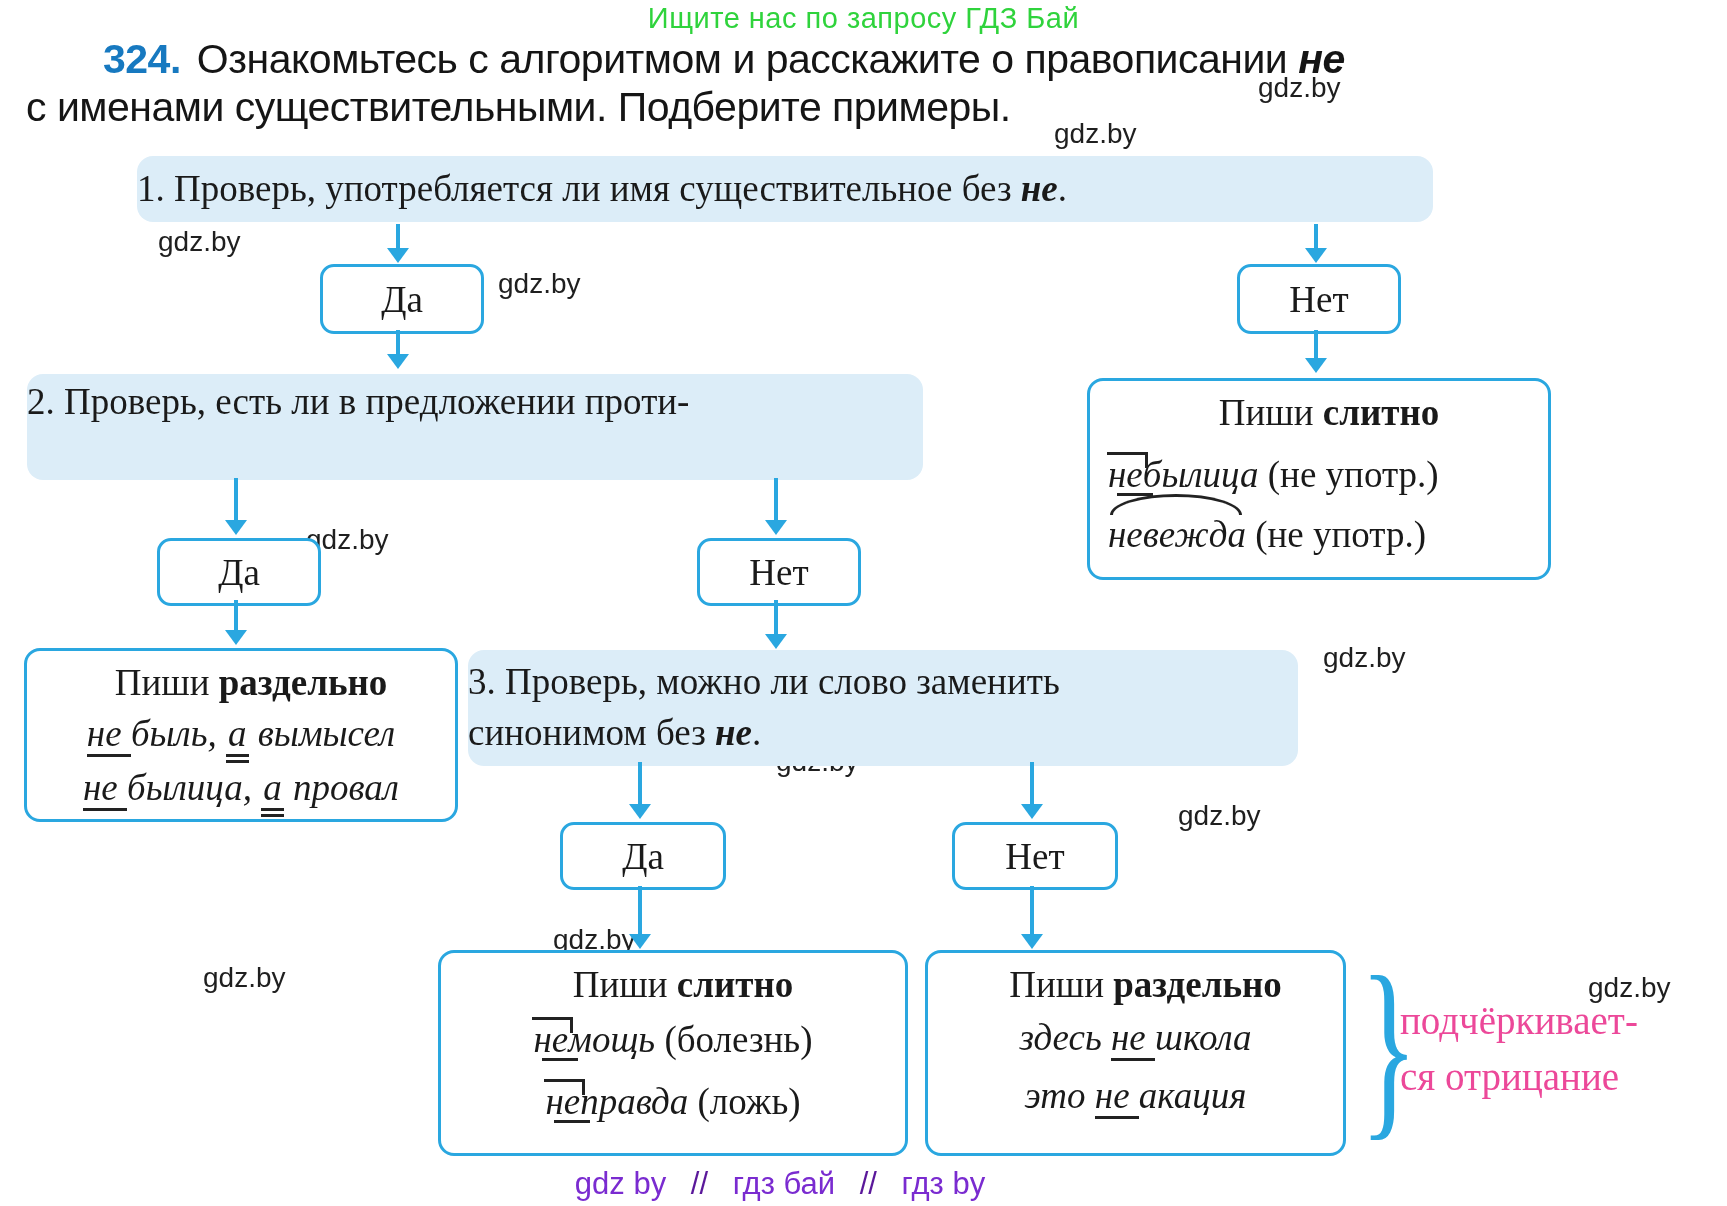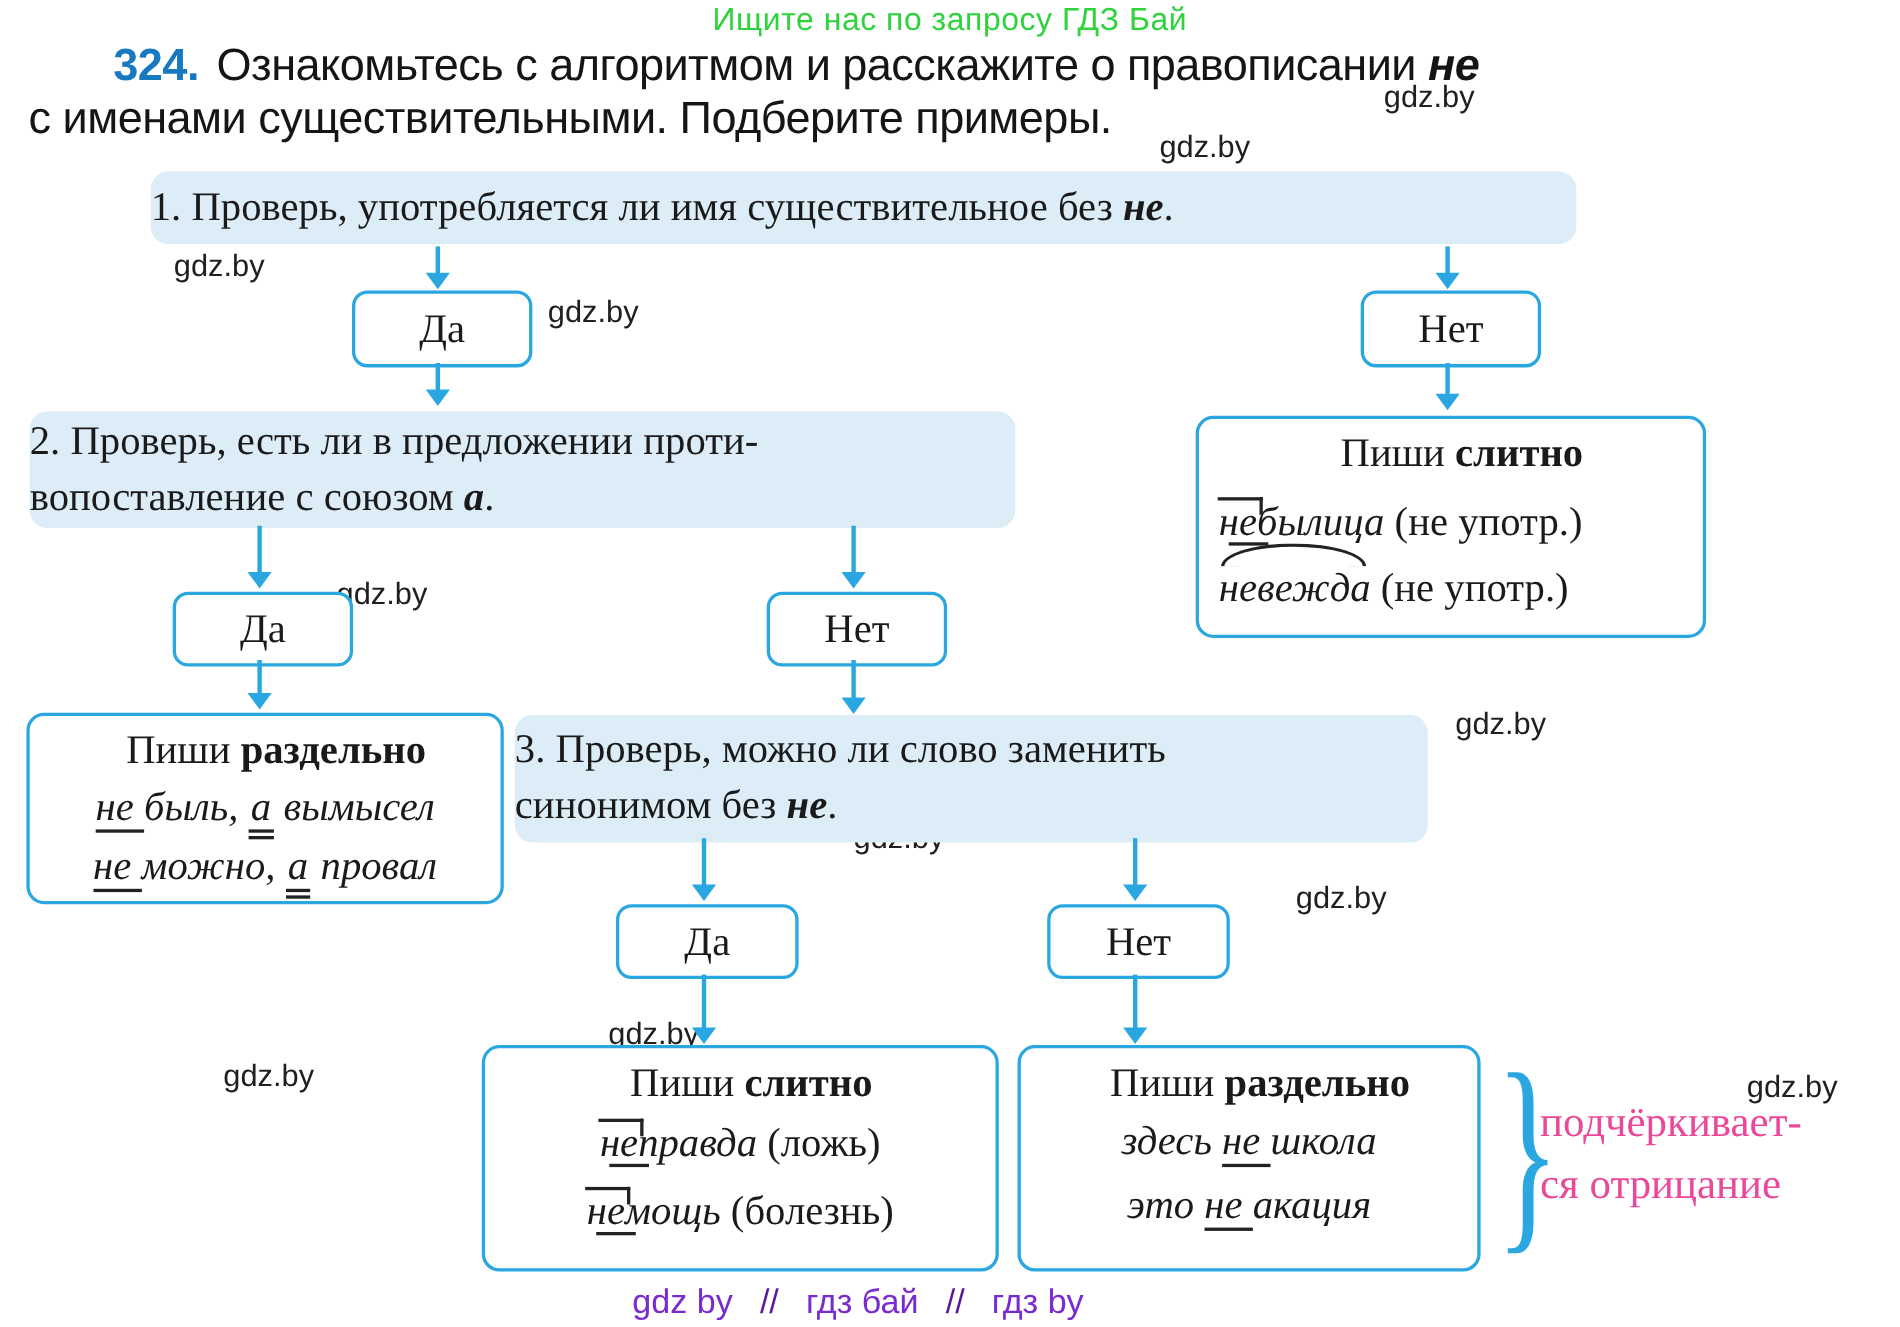--- a/index.html
+++ b/index.html
@@ -100,23 +100,20 @@
   </div>
   <div class="yn" style="left:1237px;top:264px;width:158px;height:64px;">
     <span>Нет</span>
   </div>
 
   <div class="arrow" style="left:396px;top:330px;height:25px;"></div>
   <div class="arrow" style="left:1314px;top:330px;height:29px;"></div>
 
   <div class="qbox q2" style="left:27px;top:374px;width:896px;height:104px;">
     <div class="ln">2. Проверь, есть ли в предложении проти-</div>
-    <div class="ln">
-      <span>вопоставление с союзом </span><span class="em">а</span><span>.</span>
-    </div>
   </div>
 
   <div class="rbox" style="left:1087px;top:378px;width:458px;height:196px;">
     <div class="ttl">
       <span>Пиши </span><span class="b">слитно</span>
     </div>
     <div class="ex" style="padding-left:18px;margin-top:8px;">
       <span class="pfx">не</span><span class="it">былица</span><span> (не употр.)</span>
     </div>
     <div class="ex" style="padding-left:18px;">
@@ -138,21 +135,21 @@
   <div class="arrow" style="left:774px;top:600px;height:35px;"></div>
 
   <div class="rbox" style="left:24px;top:648px;width:428px;height:168px;text-align:center;">
     <div class="ttl">
       <span>Пиши </span><span class="b">раздельно</span>
     </div>
     <div class="ex it" style="line-height:54px;">
       <span class="u">не </span><span>быль, </span><span class="dbl">а</span><span> вымысел</span>
     </div>
     <div class="ex it" style="line-height:54px;">
-      <span class="u">не </span><span>можно, </span><span class="dbl">а</span><span> провал</span>
+      <span class="u">не </span><span>былица, </span><span class="dbl">а</span><span> провал</span>
     </div>
   </div>
 
   <div class="qbox q2" style="left:468px;top:650px;width:830px;height:110px;padding-top:6px;">
     <div class="ln">3. Проверь, можно ли слово заменить</div>
     <div class="ln">
       <span>синонимом без </span><span class="em">не</span><span>.</span>
     </div>
   </div>
 
@@ -167,24 +164,24 @@
   </div>
 
   <div class="arrow" style="left:638px;top:886px;height:49px;"></div>
   <div class="arrow" style="left:1030px;top:886px;height:49px;"></div>
 
   <div class="rbox" style="left:438px;top:950px;width:464px;height:200px;text-align:center;">
     <div class="ttl">
       <span>Пиши </span><span class="b">слитно</span>
     </div>
     <div class="ex" style="line-height:62px;">
+      <span class="pfx">не</span><span class="it">мощь</span><span> (болезнь)</span>
+    </div>
+    <div class="ex" style="line-height:62px;">
       <span class="pfx">не</span><span class="it">правда</span><span> (ложь)</span>
-    </div>
-    <div class="ex" style="line-height:62px;">
-      <span class="pfx">не</span><span class="it">мощь</span><span> (болезнь)</span>
     </div>
   </div>
 
   <div class="rbox" style="left:925px;top:950px;width:415px;height:200px;text-align:center;">
     <div class="ttl">
       <span>Пиши </span><span class="b">раздельно</span>
     </div>
     <div class="ex it" style="line-height:58px;">
       <span>здесь </span><span class="u">не </span><span>школа</span>
     </div>

